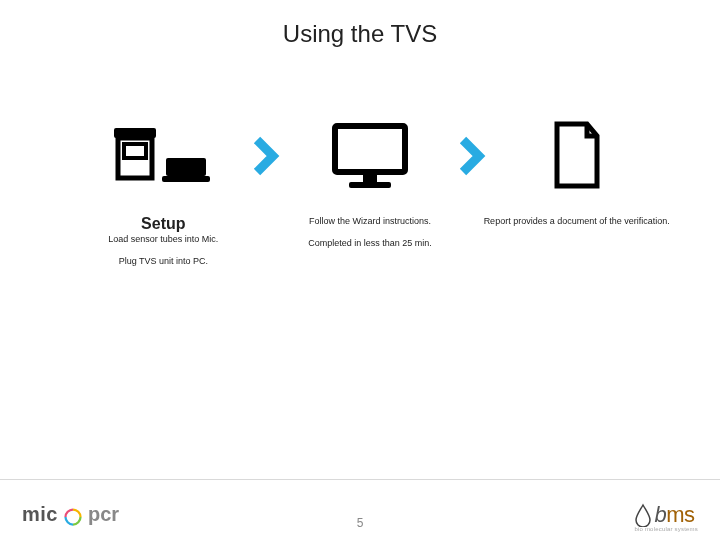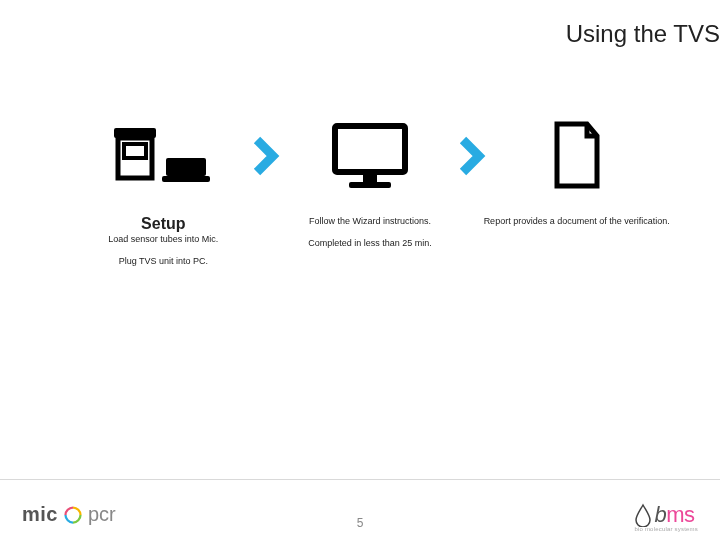--- a/index.html
+++ b/index.html
@@ -1,41 +1,41 @@
 <!DOCTYPE html>
 <html><head>
 <meta charset="utf-8">
 <style>
   * { box-sizing: border-box; margin: 0; padding: 0; }
   html, body { width: 720px; height: 540px; font-family: Arial, Helvetica, sans-serif; background: #fff; color: #000; }
   .slide { position: relative; width: 720px; height: 540px; }
 
-  .title { position: absolute; top: 20px; left: 0; right: 0; text-align: right; font-size: 24px; font-weight: 400; color: #222; }
+  .title { position: absolute; top: 20px; left: 0; right: 0; text-align: center; font-size: 24px; font-weight: 400; color: #222; }
 
   .icon-row { position: absolute; top: 116px; left: 80px; right: 60px; height: 80px; display: flex; align-items: center; justify-content: space-between; }
   .icon-cell { flex: 1; display: flex; align-items: center; justify-content: center; }
   .arrow-cell { width: 40px; display: flex; align-items: center; justify-content: center; }
 
   .text-row { position: absolute; top: 215px; left: 60px; right: 40px; display: flex; }
   .col { flex: 1; text-align: center; padding: 0 8px; }
   .col h3 { font-size: 16px; font-weight: 600; color: #222; margin-bottom: 0; }
   .col p { font-size: 9px; color: #222; line-height: 1.5; margin-bottom: 8px; }
 
   .footer-line { position: absolute; left: 0; right: 0; bottom: 60px; height: 1px; background: #d9d9d9; }
   .footer { position: absolute; left: 0; right: 0; bottom: 0; height: 60px; }
-  .logo-left { position: absolute; left: 22px; bottom: 14px; display: flex; align-items: center; gap: 6px; }
+  .logo-left { position: absolute; left: 22px; bottom: 14px; display: flex; align-items: flex-end; gap: 6px; }
   .logo-left .mic { font-weight: 700; font-size: 20px; letter-spacing: 0.5px; color: #555; }
-  .logo-left .pcr { font-weight: 400; font-size: 20px; color: #888; }
+  .logo-left .pcr { font-weight: 700; font-size: 20px; color: #888; }
   .logo-left .ring { width: 18px; height: 18px; }
   .pagenum { position: absolute; left: 50%; transform: translateX(-50%); bottom: 10px; font-size: 12px; color: #888; }
   .logo-right { position: absolute; right: 22px; bottom: 8px; display: flex; flex-direction: column; align-items: flex-start; }
   .logo-right .bms-row { display: flex; align-items: center; gap: 2px; }
   .logo-right .bms { font-size: 22px; font-weight: 400; color: #555; letter-spacing: -0.5px; }
   .logo-right .bms .b { font-style: italic; }
-  .logo-right .bms .ms { color: #ec4899; }
+  .logo-right .bms .ms { color: #a16207; }
   .logo-right .tag { font-size: 6px; color: #aaa; letter-spacing: 0.2px; margin-top: -2px; }
 </style>
 </head>
 <body>
 
 <div class="slide">
 
   <div class="title">Using the TVS</div>
 
   <div class="icon-row">

